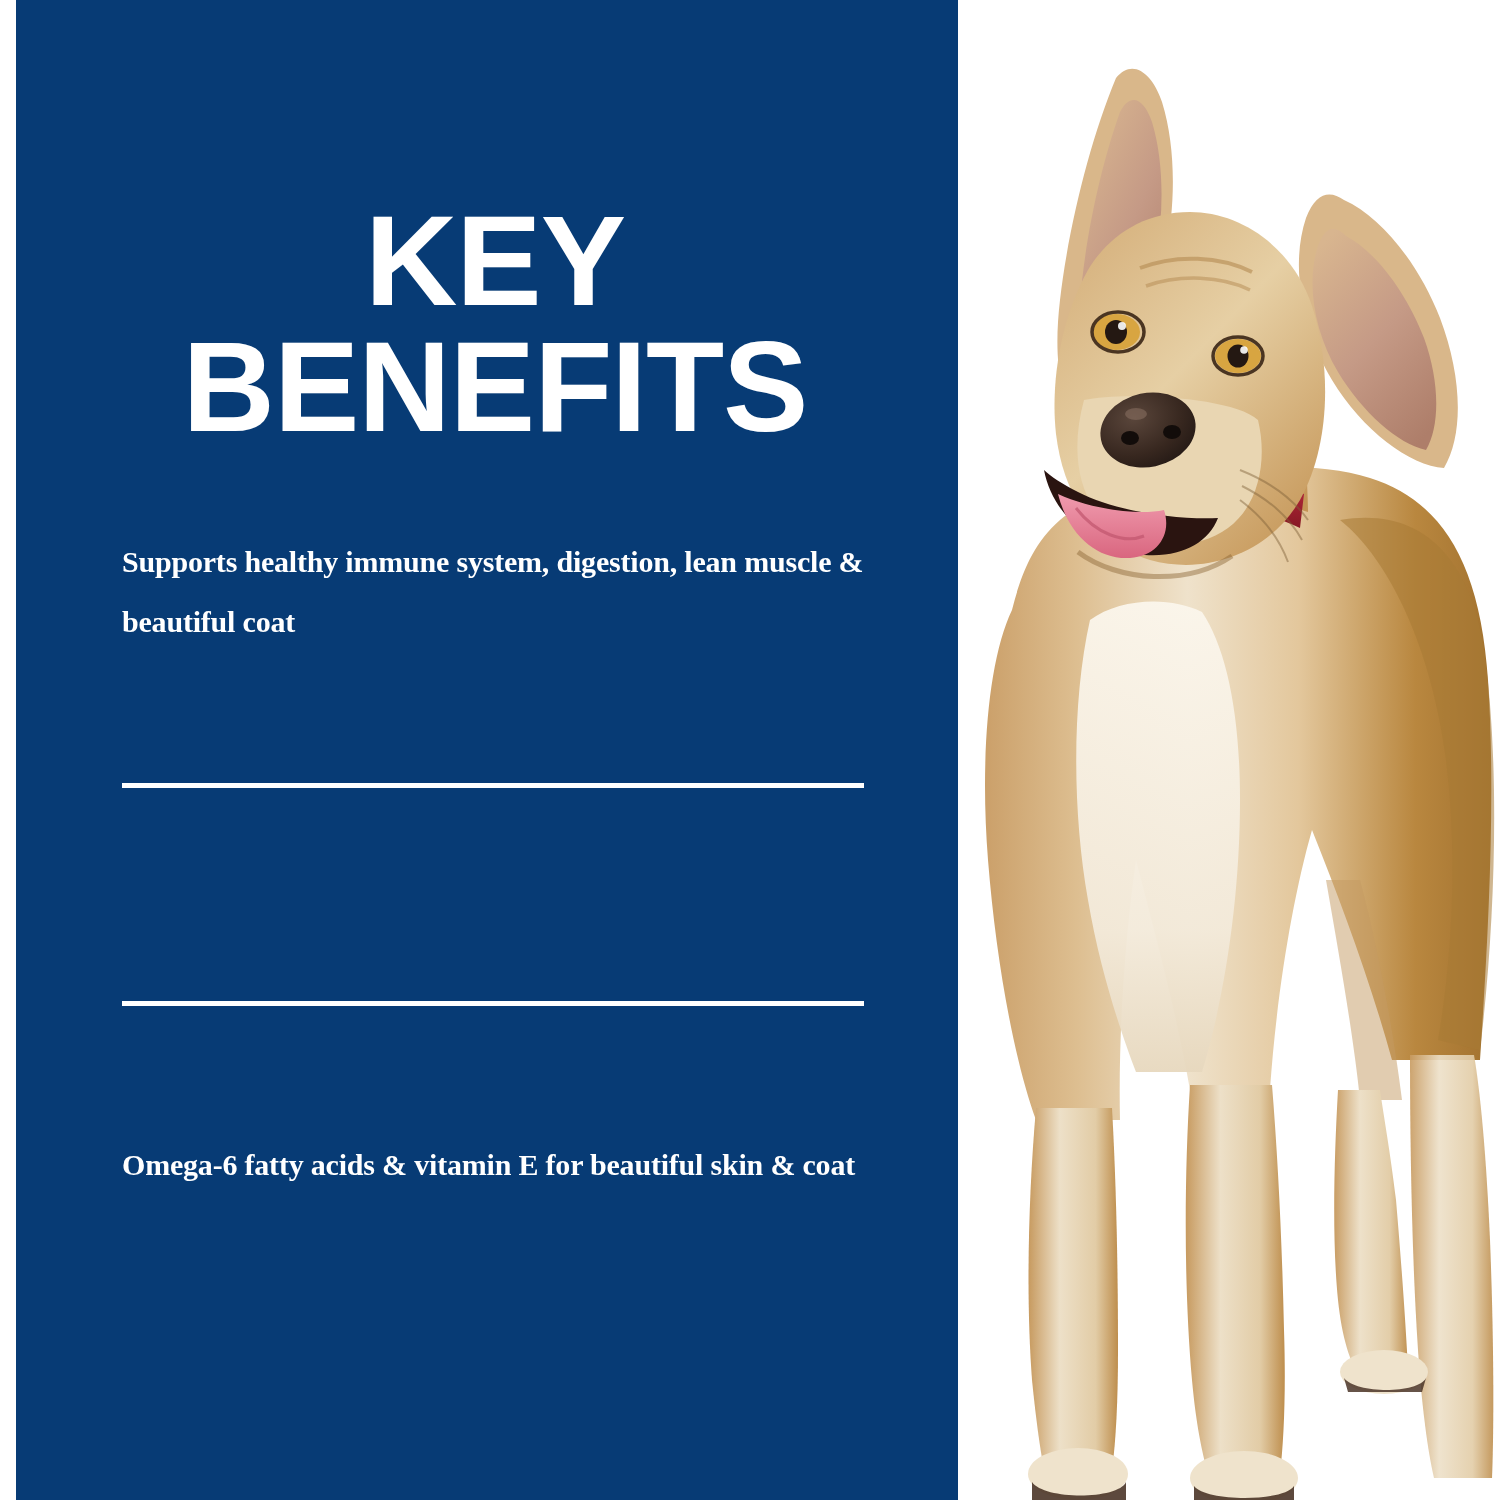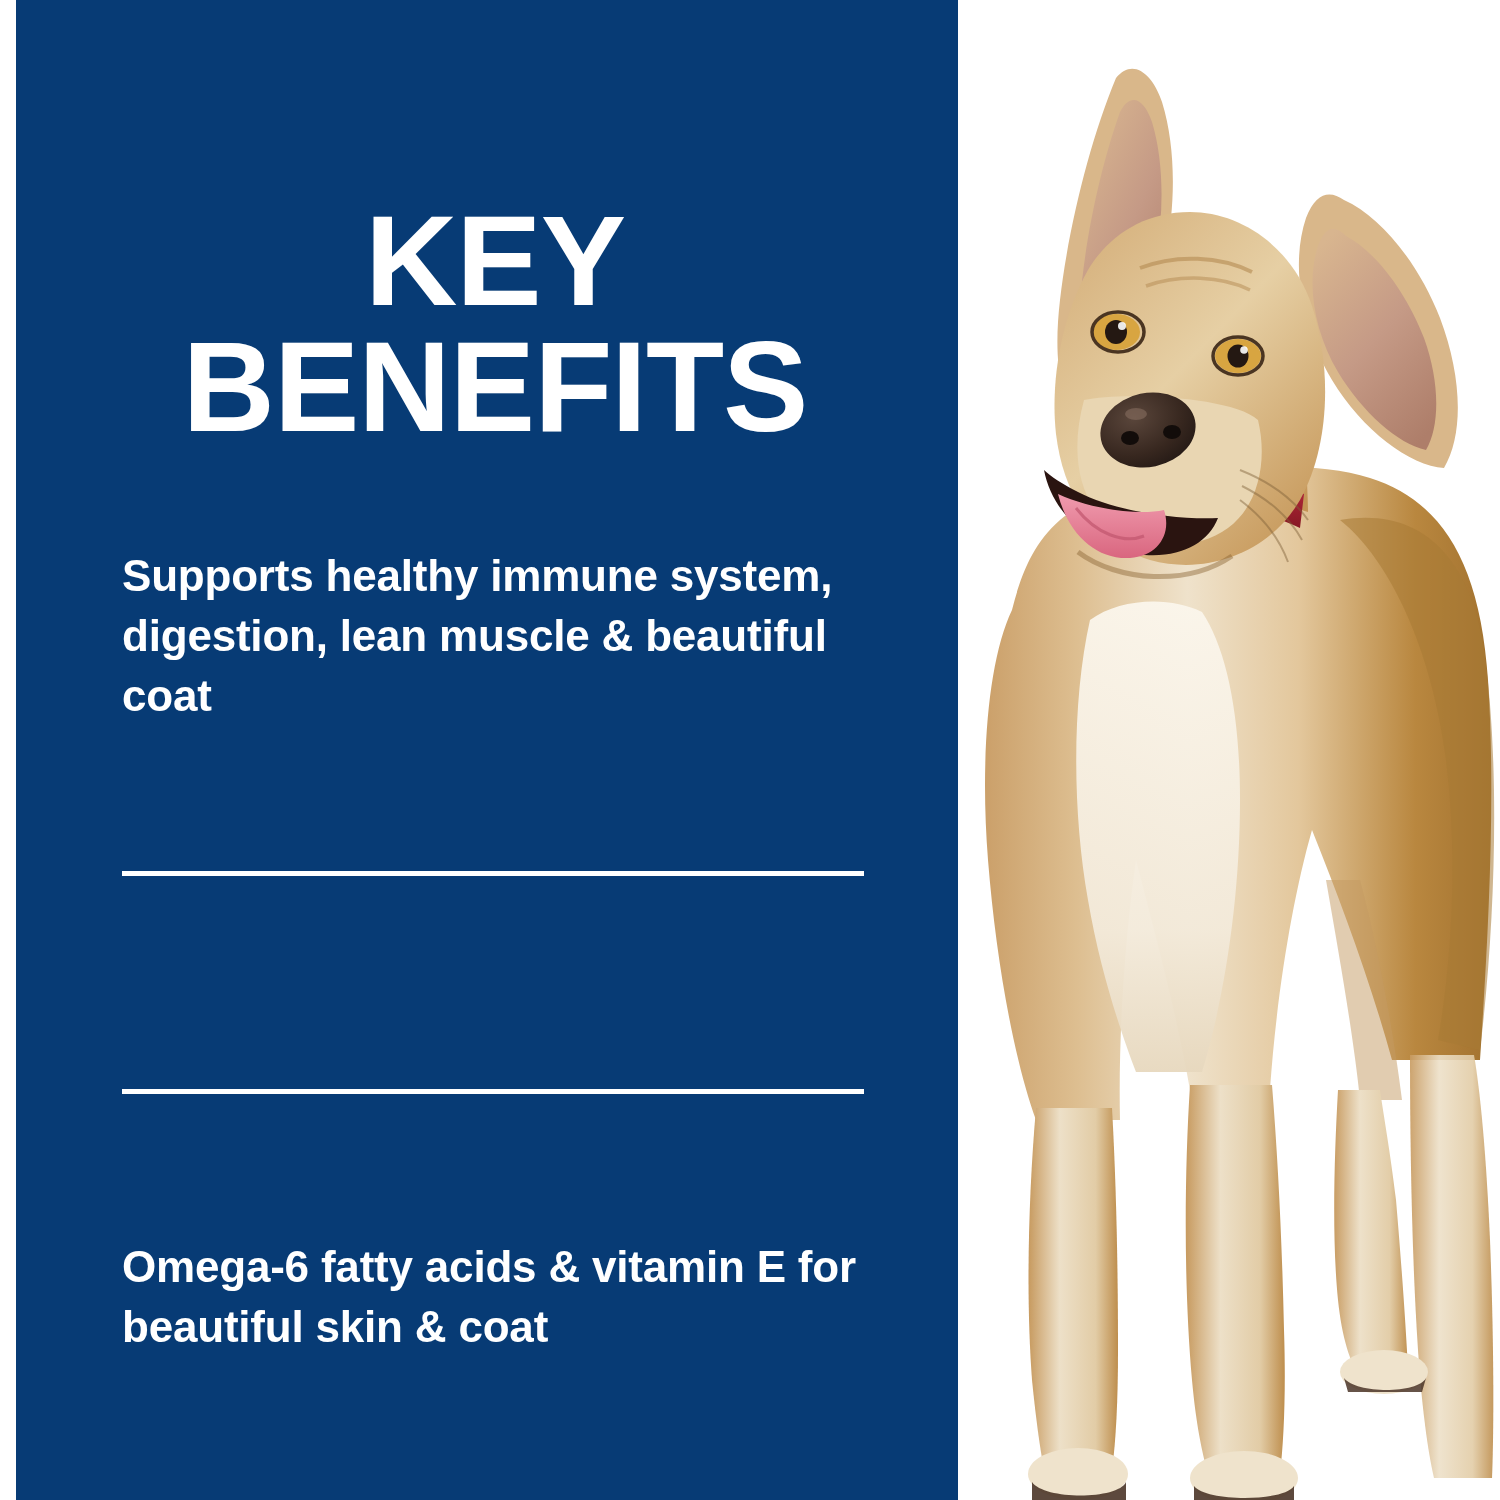--- a/index.html
+++ b/index.html
@@ -42,23 +42,23 @@
     white-space: pre-line;
   }
   .benefits-list {
     position: absolute;
     left: 106px;
     top: 502px;
     width: 790px;
   }
   .benefit-item {
     color: #ffffff;
-    font-family: Liberation Sans, sans-serif;
+    font-family: Liberation Serif, serif;
     font-weight: bold;
-    font-size: 44px;
+    font-size: 30px;
     line-height: 60px;
     letter-spacing: -0.2px;
   }
   .benefit-divider {
     height: 5px;
     background: #ffffff;
     width: 742px;
     border: 0;
     margin: 0;
   }

